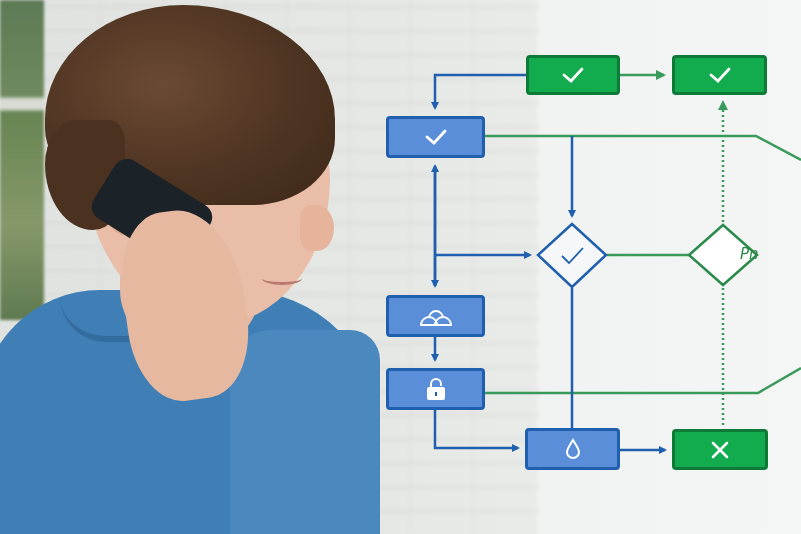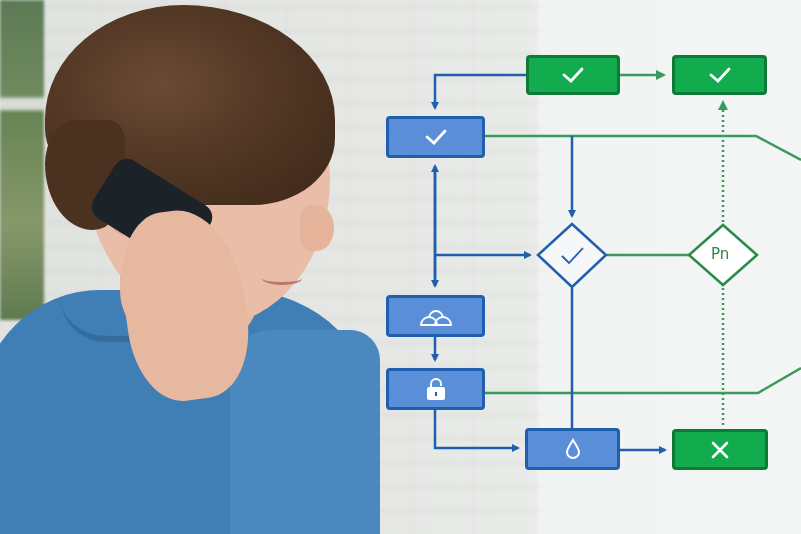--- a/index.html
+++ b/index.html
@@ -93,21 +93,21 @@
     <path d="M572,288 L572,428" stroke="#1f5fae" stroke-width="2.5" fill="none"></path>
     <path d="M435,336 L435,360" stroke="#1f5fae" stroke-width="2.5" fill="none" marker-end="url(#ab)"></path>
     <path d="M435,409 L435,448 L518,448" stroke="#1f5fae" stroke-width="2.5" fill="none" marker-end="url(#ab)"></path>
     <path d="M619,450 L665,450" stroke="#1f5fae" stroke-width="2.5" fill="none" marker-end="url(#ab)"></path>
 
     <polygon points="572,224 606,255 572,287 538,255" fill="#f5f7f8" stroke="#1f5fae" stroke-width="2.5"></polygon>
     <path d="M562,256 L569,263 L583,248" stroke="#1f5fae" stroke-width="1.8" fill="none"></path>
     <polygon points="723,225 757,255 723,285 689,255" fill="#ffffff" stroke="#2a8a4a" stroke-width="2.5"></polygon>
   </svg>
 
-  <span class="diamond-label" style="left:711px;top:245px;">Pn</span>
+  <span class="diamond-label" style="left:740px;top:245px;font-style:italic;">Pn</span>
 
   <div class="node green" style="left:526px;top:55px;width:94px;height:40px;">
     <svg width="24" height="18">
         <path d="M3,9 L10,15 L21,3" stroke="#fff" stroke-width="2.8" fill="none" stroke-linecap="round"></path>
       </svg>
   </div>
   <div class="node green" style="left:672px;top:55px;width:95px;height:40px;">
     <svg width="24" height="18">
         <path d="M3,9 L10,15 L21,3" stroke="#fff" stroke-width="2.8" fill="none" stroke-linecap="round"></path>
       </svg>

